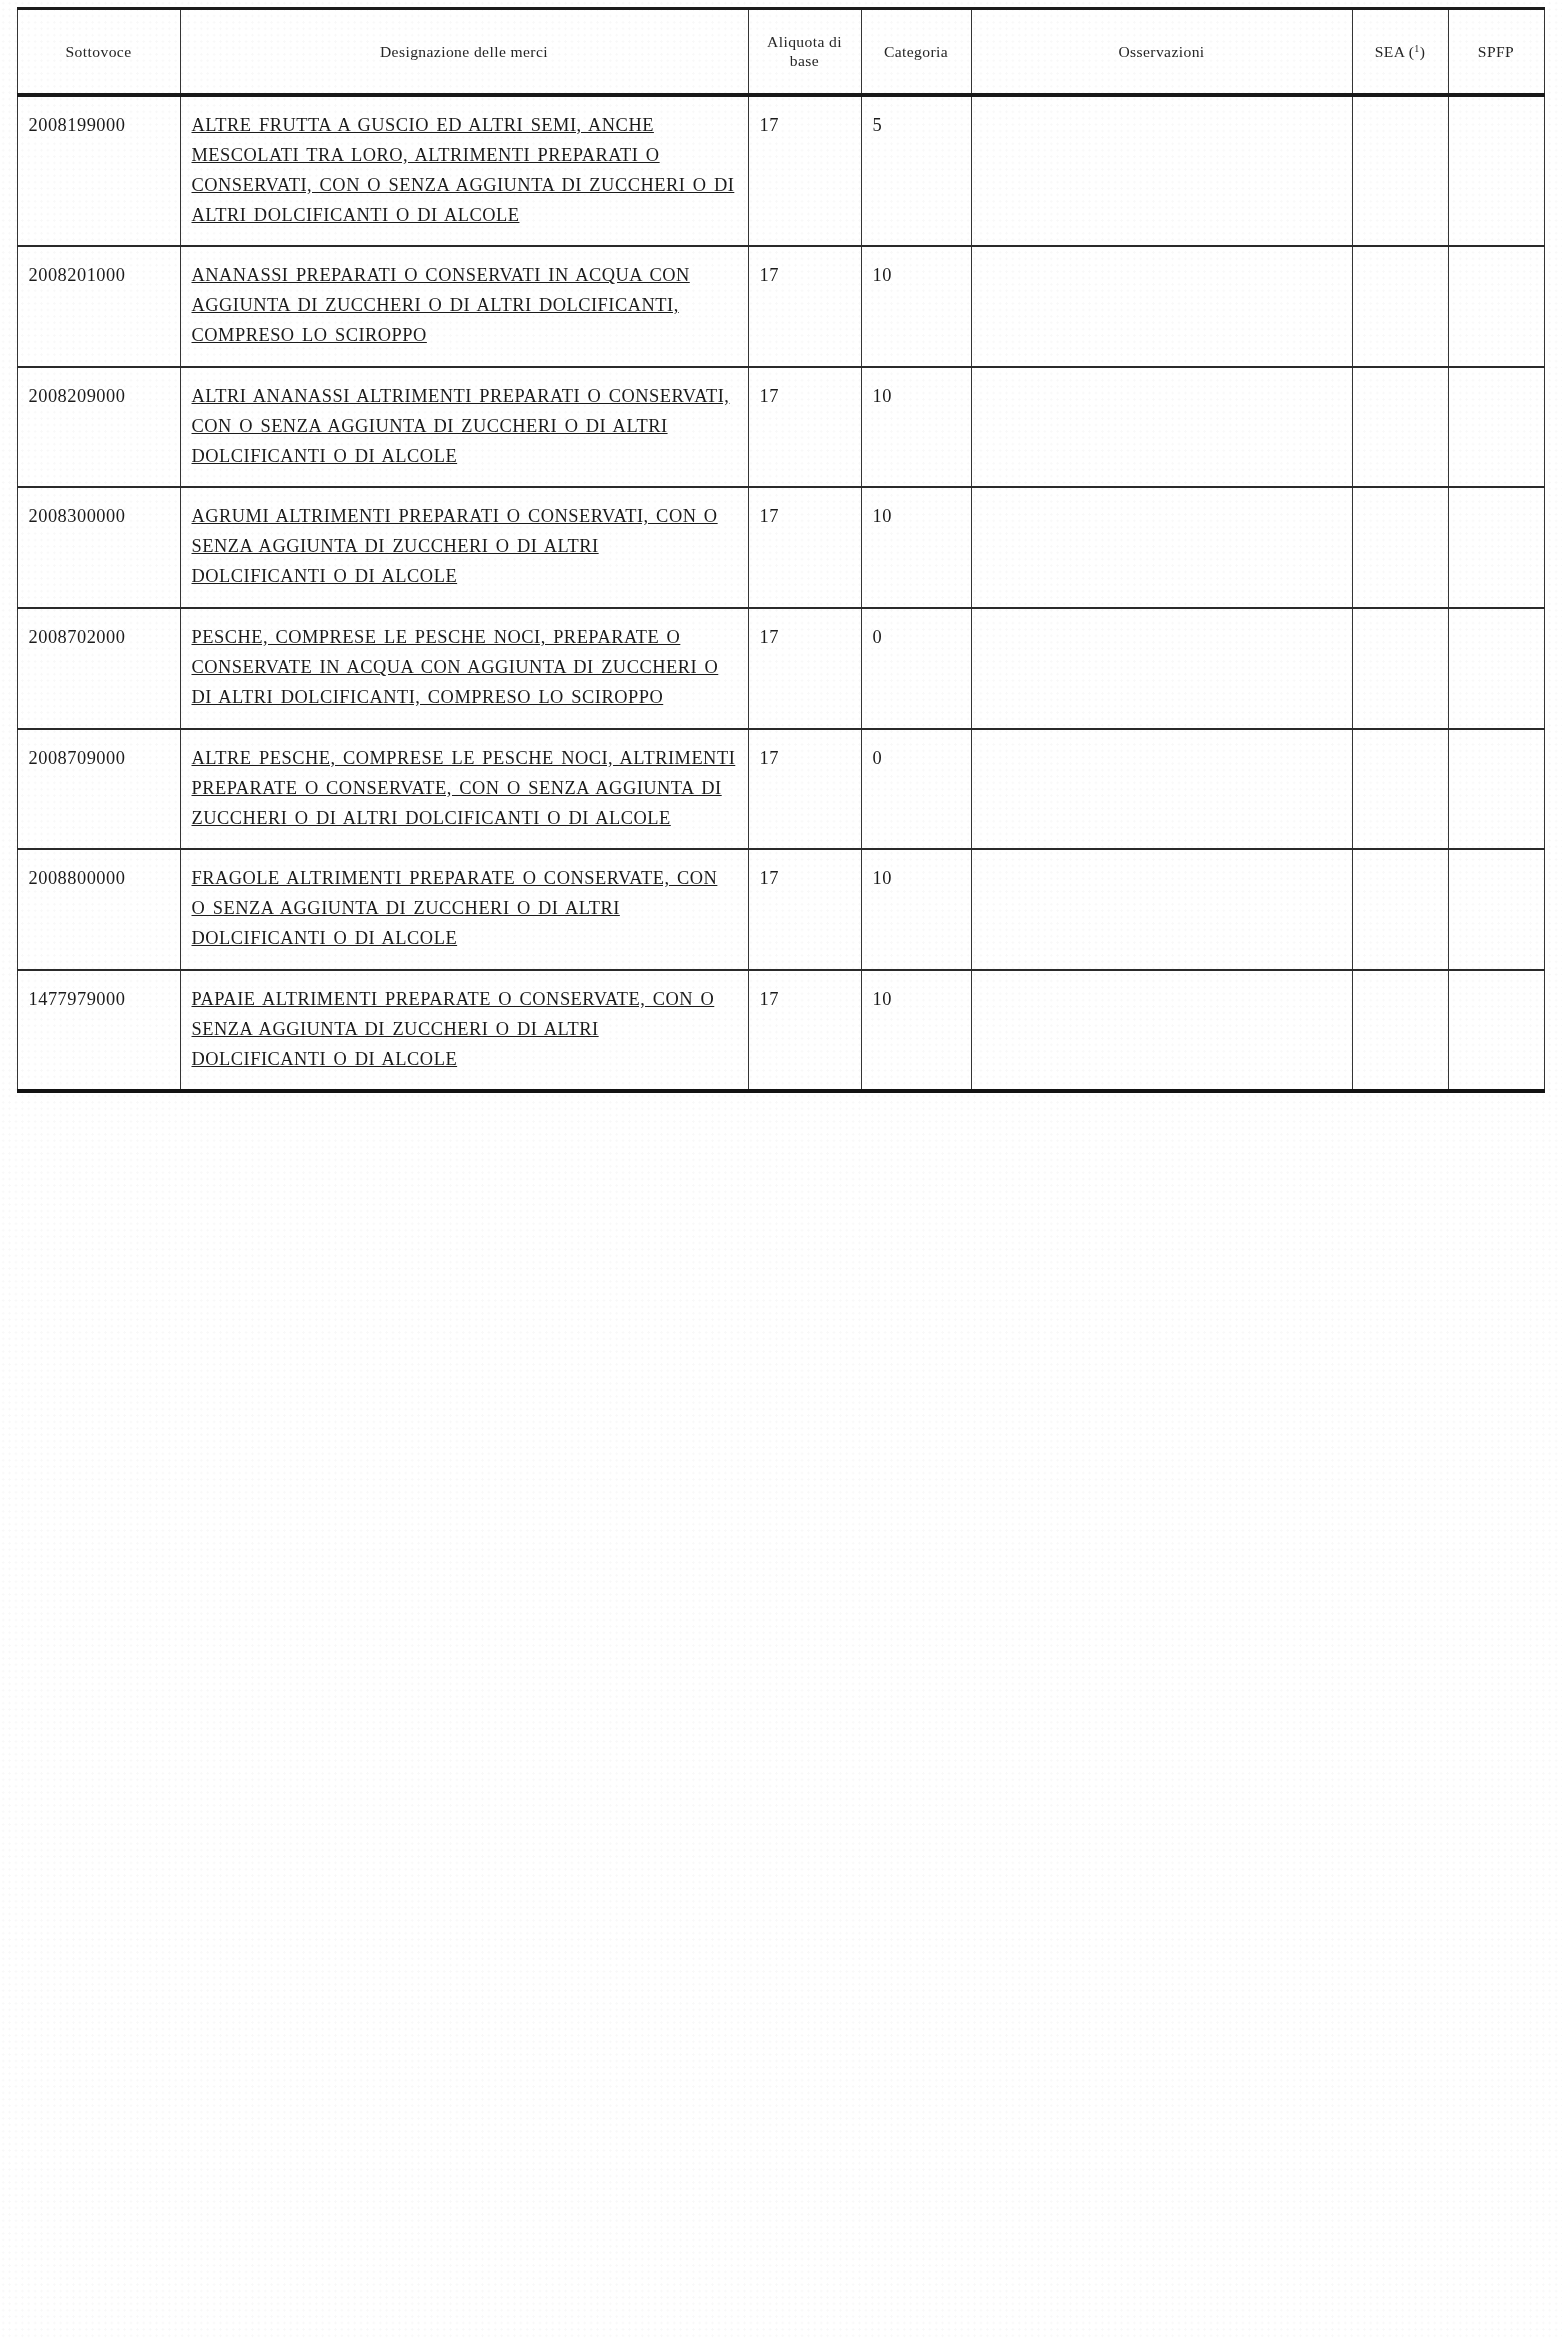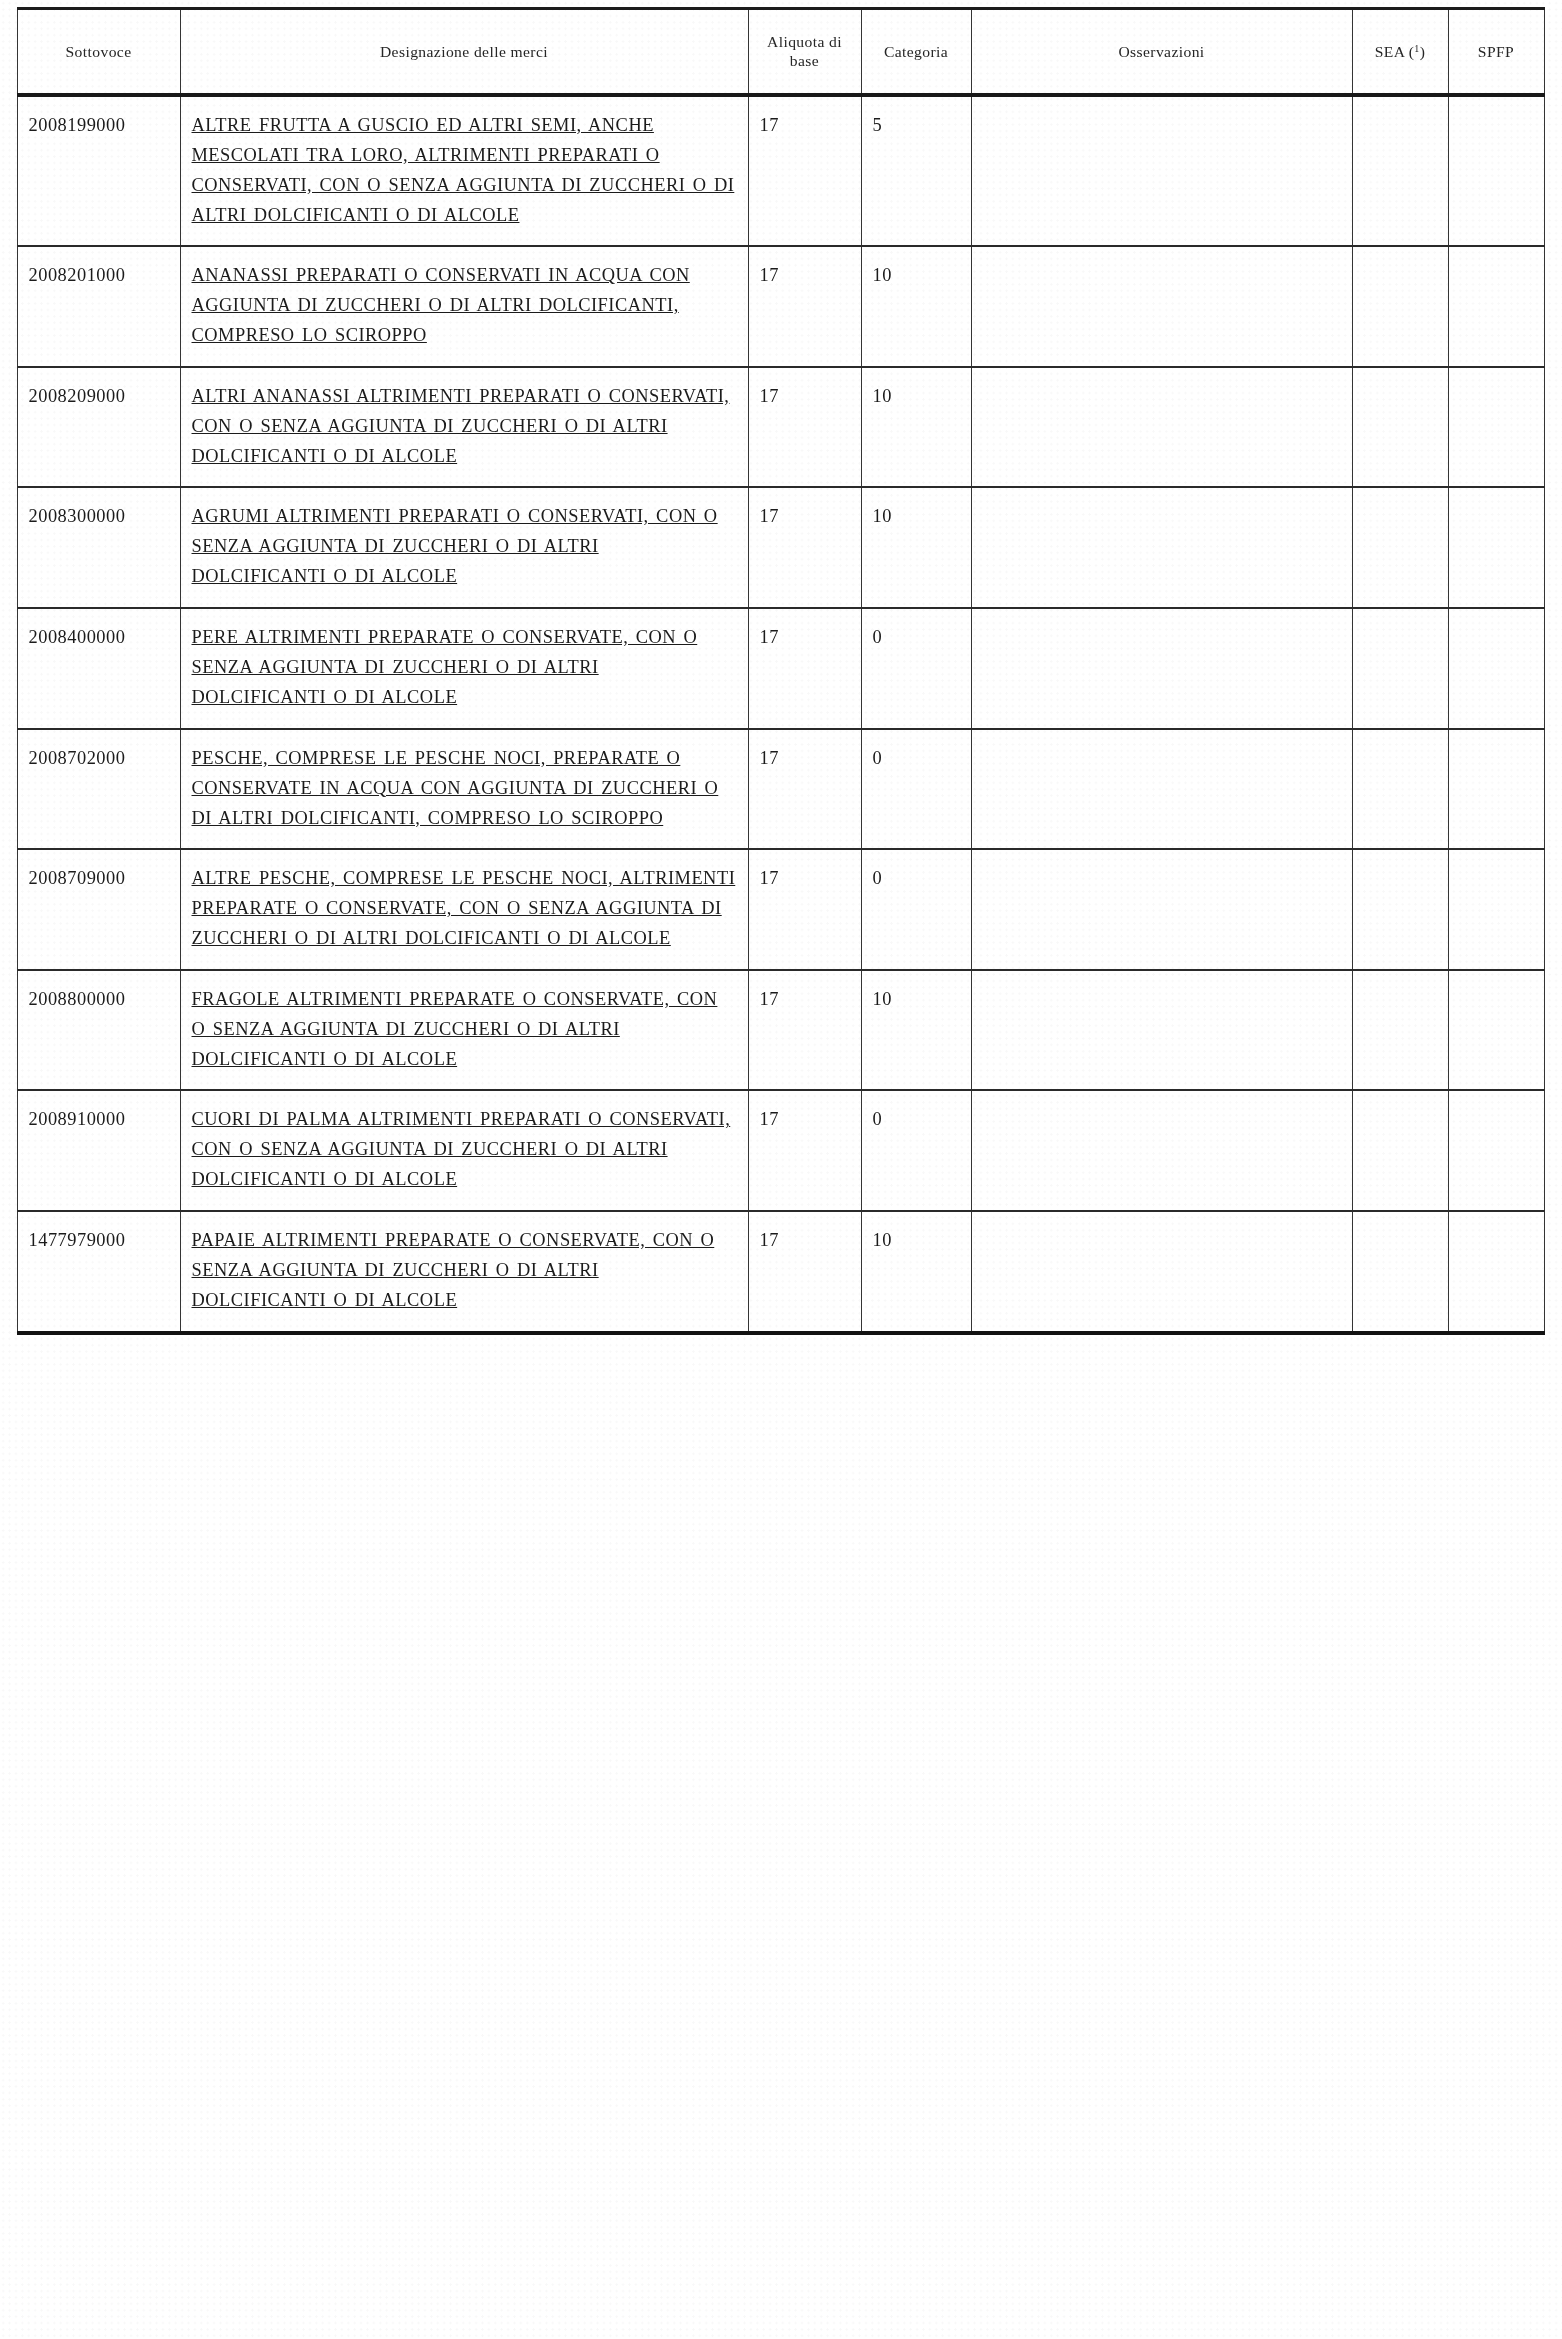--- a/index.html
+++ b/index.html
@@ -150,29 +150,20 @@
         <tr>
     <td class="c-sotto">2008300000</td>
     <td class="c-desig">AGRUMI ALTRIMENTI PREPARATI O CONSERVATI, CON O SENZA AGGIUNTA DI ZUCCHERI O DI ALTRI DOLCIFICANTI O DI ALCOLE</td>
     <td class="c-num">17</td>
     <td class="c-num">10</td>
     <td class="c-oss"></td>
     <td class="c-sea"></td>
     <td class="c-spfp"></td>
   </tr>
         <tr>
-    <td class="c-sotto">2008400000</td>
-    <td class="c-desig">PERE ALTRIMENTI PREPARATE O CONSERVATE, CON O SENZA AGGIUNTA DI ZUCCHERI O DI ALTRI DOLCIFICANTI O DI ALCOLE</td>
-    <td class="c-num">17</td>
-    <td class="c-num">0</td>
-    <td class="c-oss"></td>
-    <td class="c-sea"></td>
-    <td class="c-spfp"></td>
-  </tr>
-        <tr>
     <td class="c-sotto">2008702000</td>
     <td class="c-desig">PESCHE, COMPRESE LE PESCHE NOCI, PREPARATE O CONSERVATE IN ACQUA CON AGGIUNTA DI ZUCCHERI O DI ALTRI DOLCIFICANTI, COMPRESO LO SCIROPPO</td>
     <td class="c-num">17</td>
     <td class="c-num">0</td>
     <td class="c-oss"></td>
     <td class="c-sea"></td>
     <td class="c-spfp"></td>
   </tr>
         <tr>
     <td class="c-sotto">2008709000</td>
@@ -181,29 +172,20 @@
     <td class="c-num">0</td>
     <td class="c-oss"></td>
     <td class="c-sea"></td>
     <td class="c-spfp"></td>
   </tr>
         <tr>
     <td class="c-sotto">2008800000</td>
     <td class="c-desig">FRAGOLE ALTRIMENTI PREPARATE O CONSERVATE, CON O SENZA AGGIUNTA DI ZUCCHERI O DI ALTRI DOLCIFICANTI O DI ALCOLE</td>
     <td class="c-num">17</td>
     <td class="c-num">10</td>
-    <td class="c-oss"></td>
-    <td class="c-sea"></td>
-    <td class="c-spfp"></td>
-  </tr>
-        <tr>
-    <td class="c-sotto">2008910000</td>
-    <td class="c-desig">CUORI DI PALMA ALTRIMENTI PREPARATI O CONSERVATI, CON O SENZA AGGIUNTA DI ZUCCHERI O DI ALTRI DOLCIFICANTI O DI ALCOLE</td>
-    <td class="c-num">17</td>
-    <td class="c-num">0</td>
     <td class="c-oss"></td>
     <td class="c-sea"></td>
     <td class="c-spfp"></td>
   </tr>
         <tr>
     <td class="c-sotto">1477979000</td>
     <td class="c-desig">PAPAIE ALTRIMENTI PREPARATE O CONSERVATE, CON O SENZA AGGIUNTA DI ZUCCHERI O DI ALTRI DOLCIFICANTI O DI ALCOLE</td>
     <td class="c-num">17</td>
     <td class="c-num">10</td>
     <td class="c-oss"></td>

